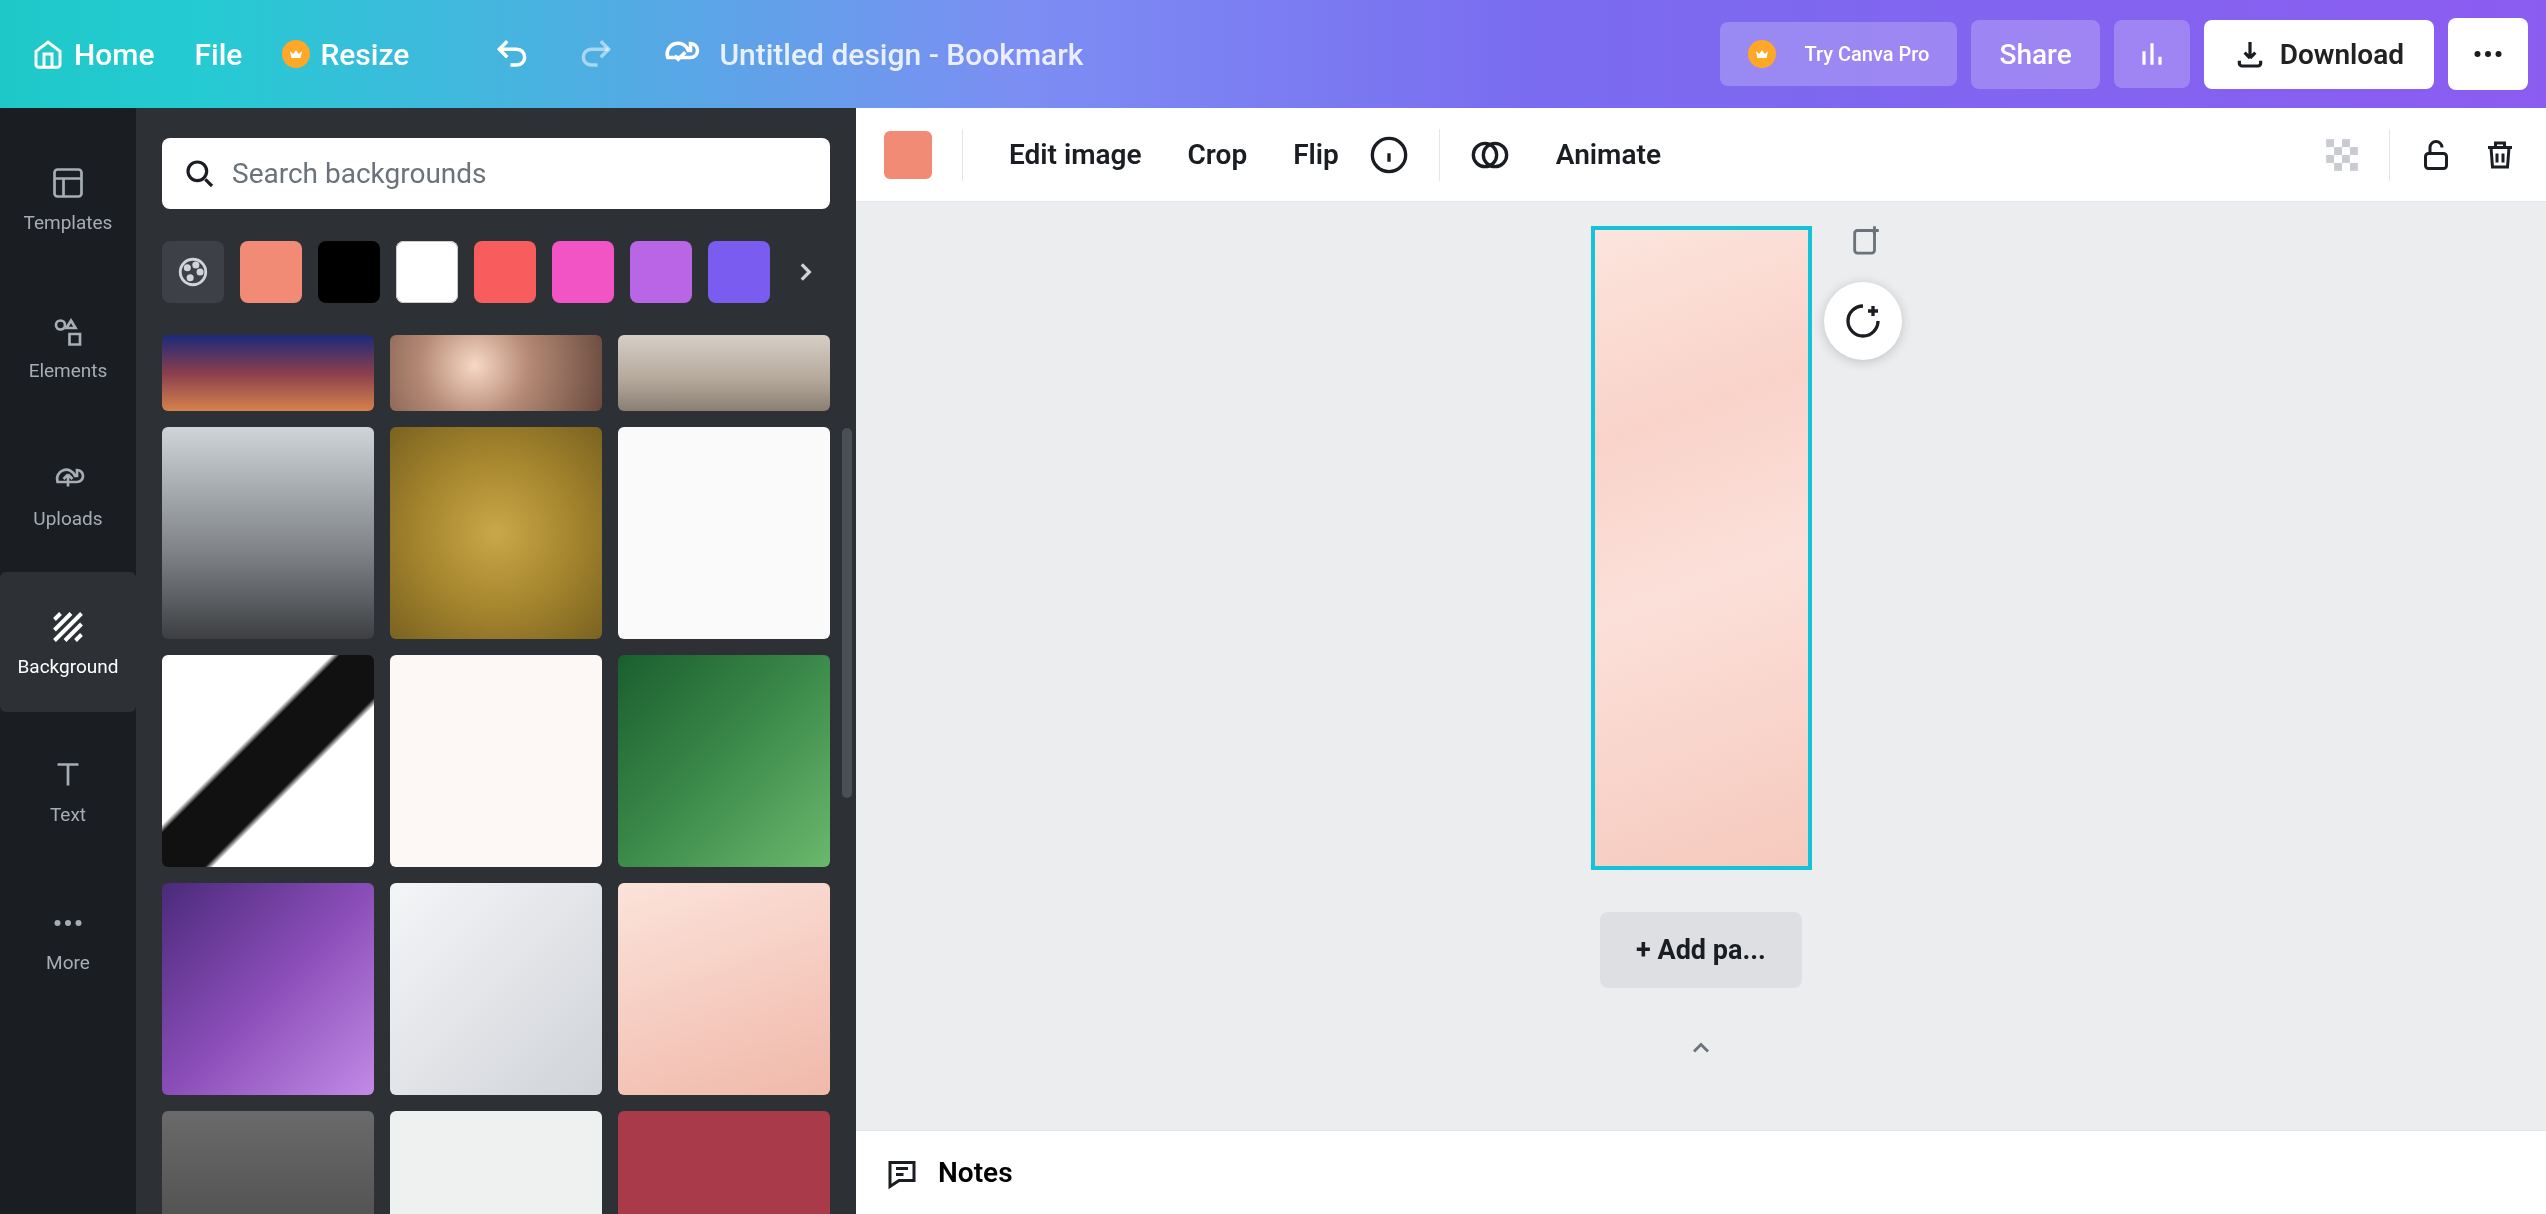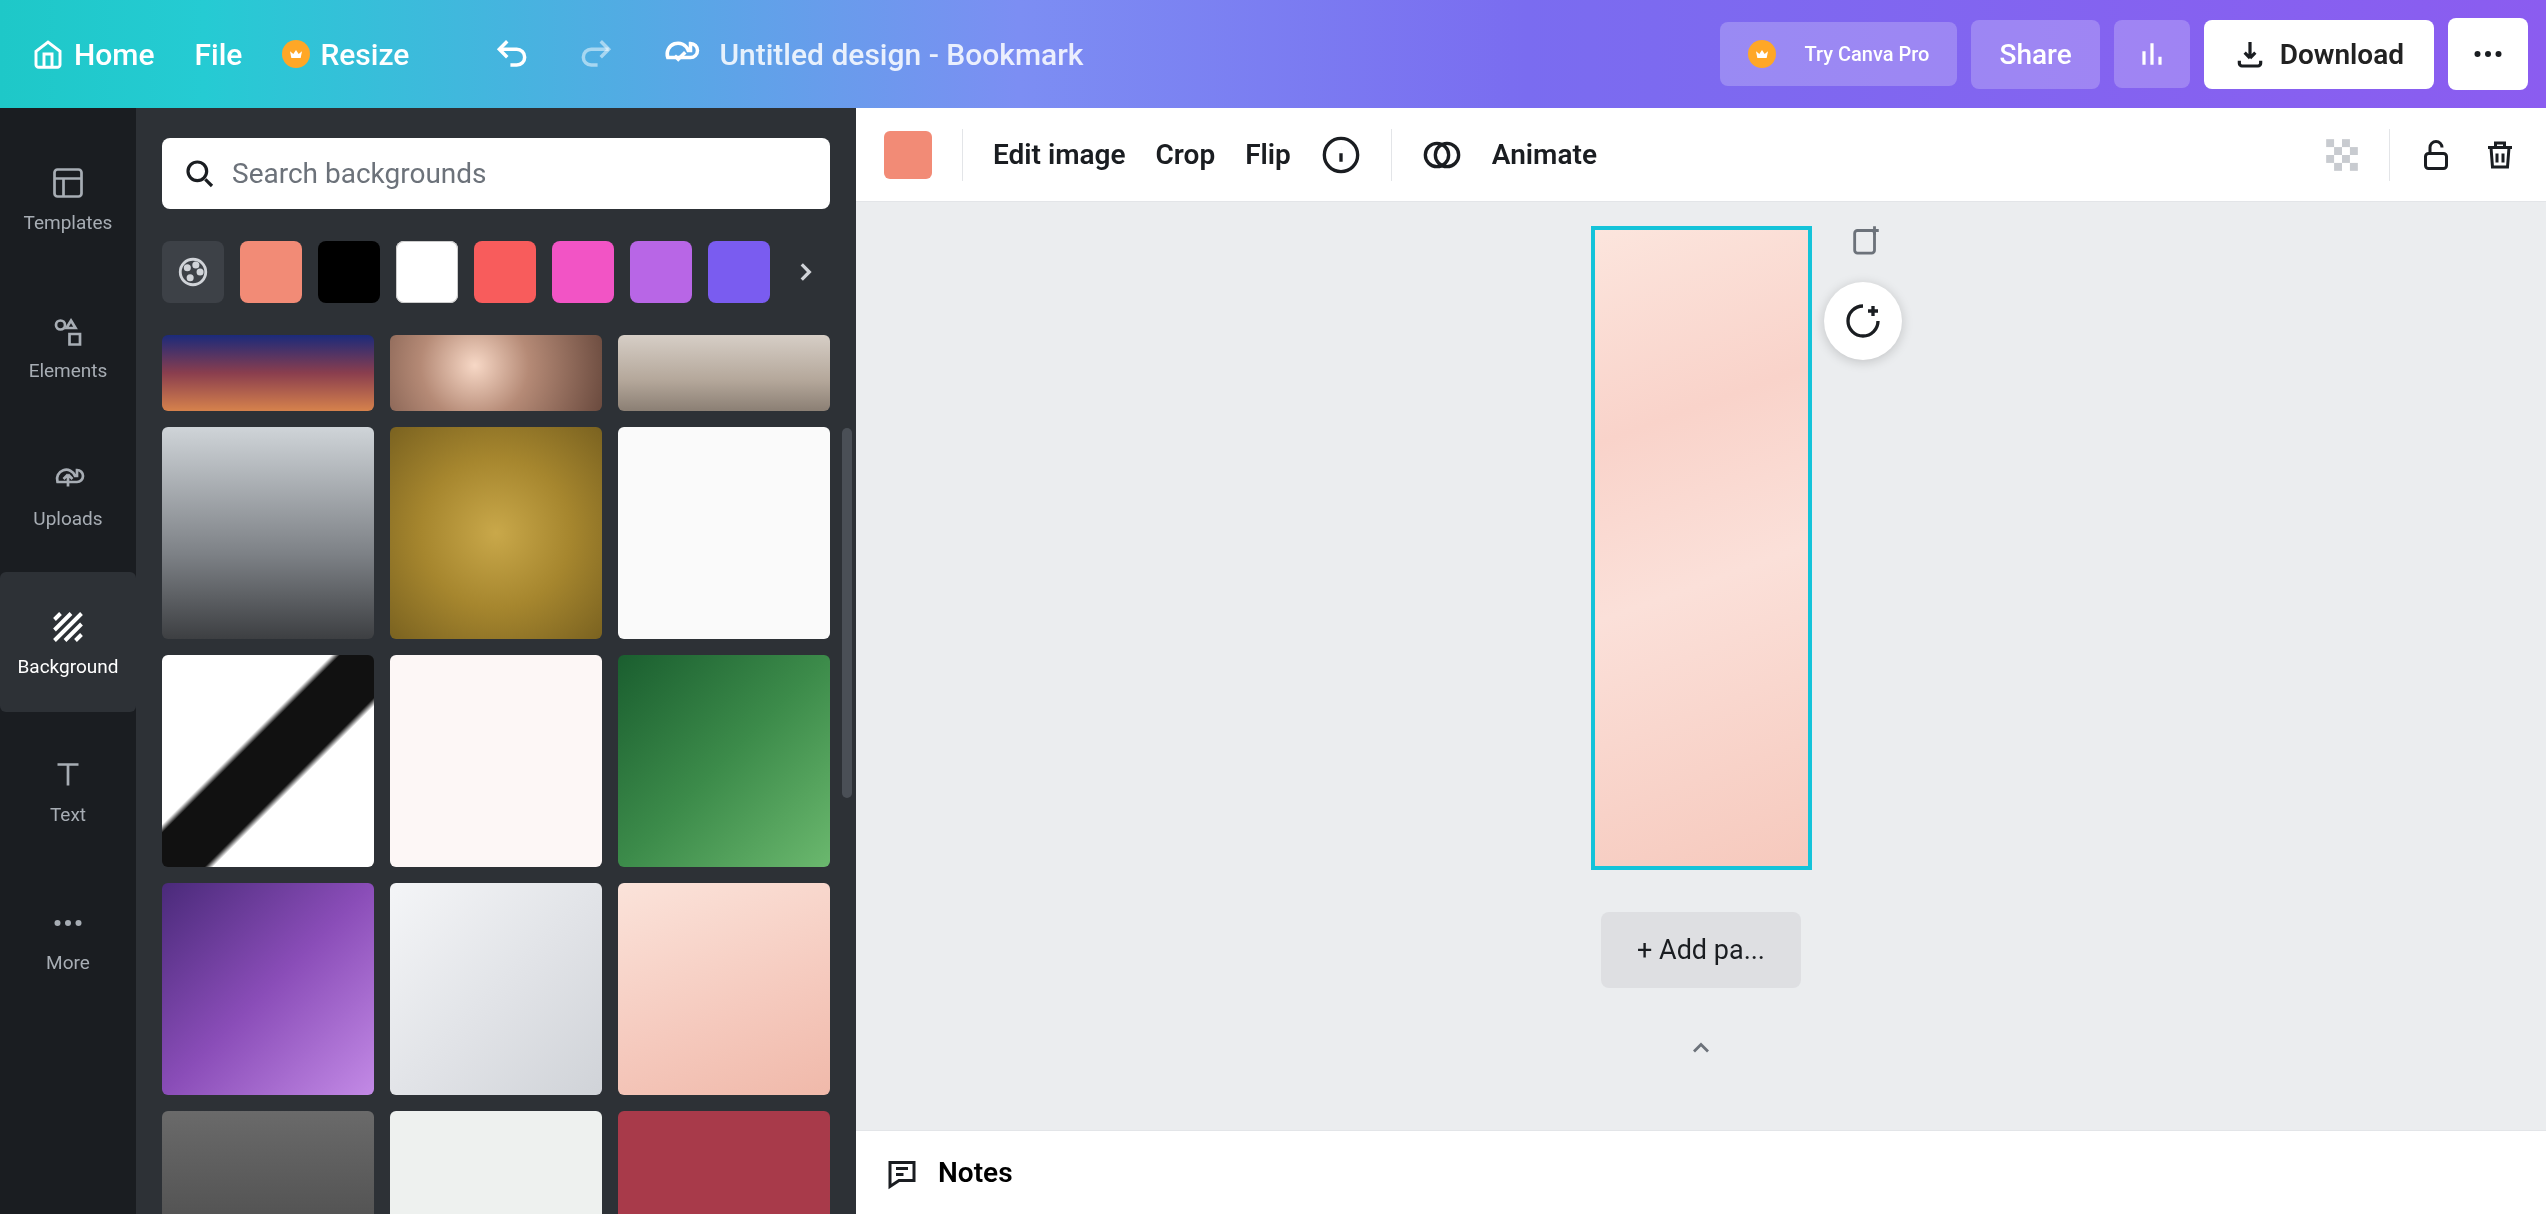--- a/index.html
+++ b/index.html
@@ -43,34 +43,34 @@
     .th-sq { aspect-ratio: 1 / 1; }
 
     .scrollbar { position: absolute; right: 4px; top: 320px; width: 10px; height: 370px; background: #4a4f56; border-radius: 5px; }
 
     .panel-handle { position: absolute; right: -27px; top: 554px; width: 27px; height: 170px; background: #2d3136; border-top-right-radius: 14px; border-bottom-right-radius: 14px; display: flex; align-items: center; justify-content: center; cursor: pointer; }
 
     .canvas-area { flex: 1; background: #ebedef; display: flex; flex-direction: column; position: relative; }
     .context-bar { height: 94px; background: #fff; border-bottom: 1px solid #e3e5e8; display: flex; align-items: center; padding: 0 28px; gap: 30px; }
     .color-ind { width: 48px; height: 48px; border-radius: 6px; background: #f28b76; cursor: pointer; }
     .cb-divider { width: 1px; height: 52px; background: #e3e5e8; }
-    .cb-btn { font-size: 28px; font-weight: 600; color: #1a1d21; cursor: pointer; }
+    .cb-btn { font-size: 28px; font-weight: 600; color: #1a1d21; cursor: pointer; margin-left: 16px; }
     .cb-icon { cursor: pointer; display:flex; align-items:center; justify-content:center; }
     .cb-right { margin-left: auto; display: flex; align-items: center; gap: 28px; }
 
     .canvas-main { flex: 1; display: flex; flex-direction: column; align-items: center; justify-content: center; position: relative; }
 
     .page-controls { position: absolute; top: 20px; left: 50%; transform: translateX(72px); display: flex; gap: 42px; }
     .pc-btn { cursor: pointer; display:flex; }
 
     .bookmark-canvas { width: 213px; height: 636px; background: linear-gradient(160deg, #fce5dd 0%, #f9d3ca 30%, #fbe0d9 55%, #f6c9bd 100%); outline: 4px solid #14c3d9; position: relative; margin-top: -40px; }
 
     .circle-plus { position: absolute; top: 52px; right: -94px; width: 78px; height: 78px; background: #fff; border-radius: 50%; box-shadow: 0 2px 12px rgba(0,0,0,0.18); display: flex; align-items: center; justify-content: center; cursor: pointer; }
 
-    .add-page { background: #dedfe2; color: #1a1d21; padding: 22px 36px; border-radius: 8px; font-size: 27px; font-weight: 400; margin-top: 46px; cursor: pointer; }
+    .add-page { background: #dedfe2; color: #1a1d21; padding: 22px 36px; border-radius: 8px; font-size: 27px; font-weight: 700; margin-top: 46px; cursor: pointer; }
     .caret-up { margin-top: 46px; cursor: pointer; display:flex; }
 
     .footer-bar { height: 84px; background: #fff; border-top: 1px solid #e3e5e8; display: flex; align-items: center; padding: 0 28px; gap: 24px; }
     .fb-left { display: flex; align-items: center; gap: 18px; cursor: pointer; }
     .fb-right { margin-left: auto; display: flex; align-items: center; gap: 30px; }
     .zoom-slider { display: flex; align-items: center; gap: 0; }
     .slider-track { width: 210px; height: 5px; background: #d0d3d8; border-radius: 3px; position: relative; }
     .slider-dot-l { position: absolute; left: 0; top: 50%; transform: translateY(-50%); width: 10px; height: 10px; background: #54595f; border-radius: 50%; }
     .slider-thumb { position: absolute; left: 62px; top: 50%; transform: translate(-50%,-50%); width: 26px; height: 26px; background: #1a1d21; border-radius: 50%; cursor: pointer; }
     .zoom-txt { font-size: 28px; font-weight: 600; }

